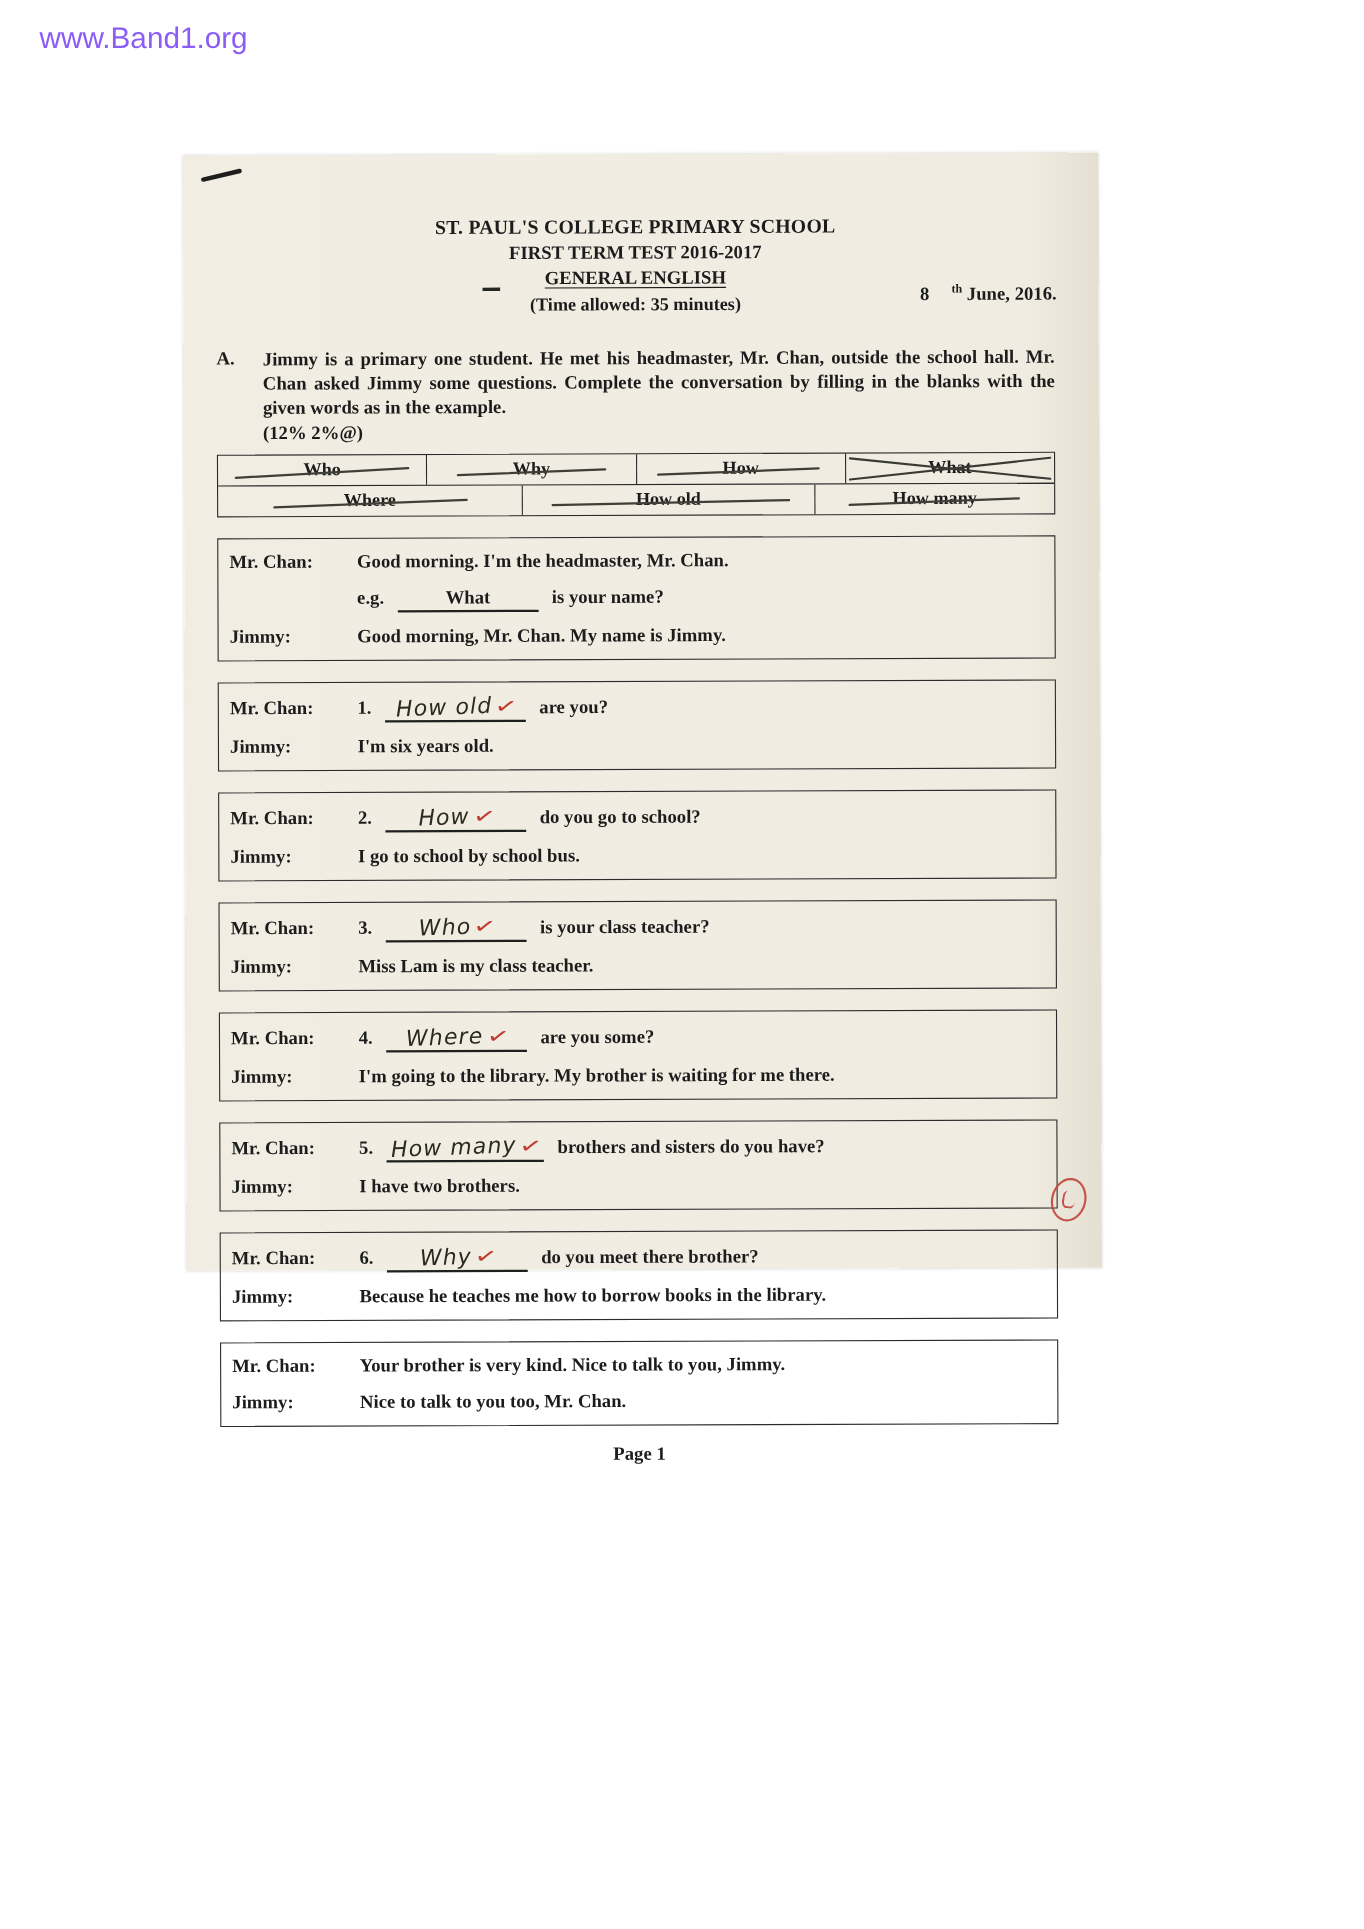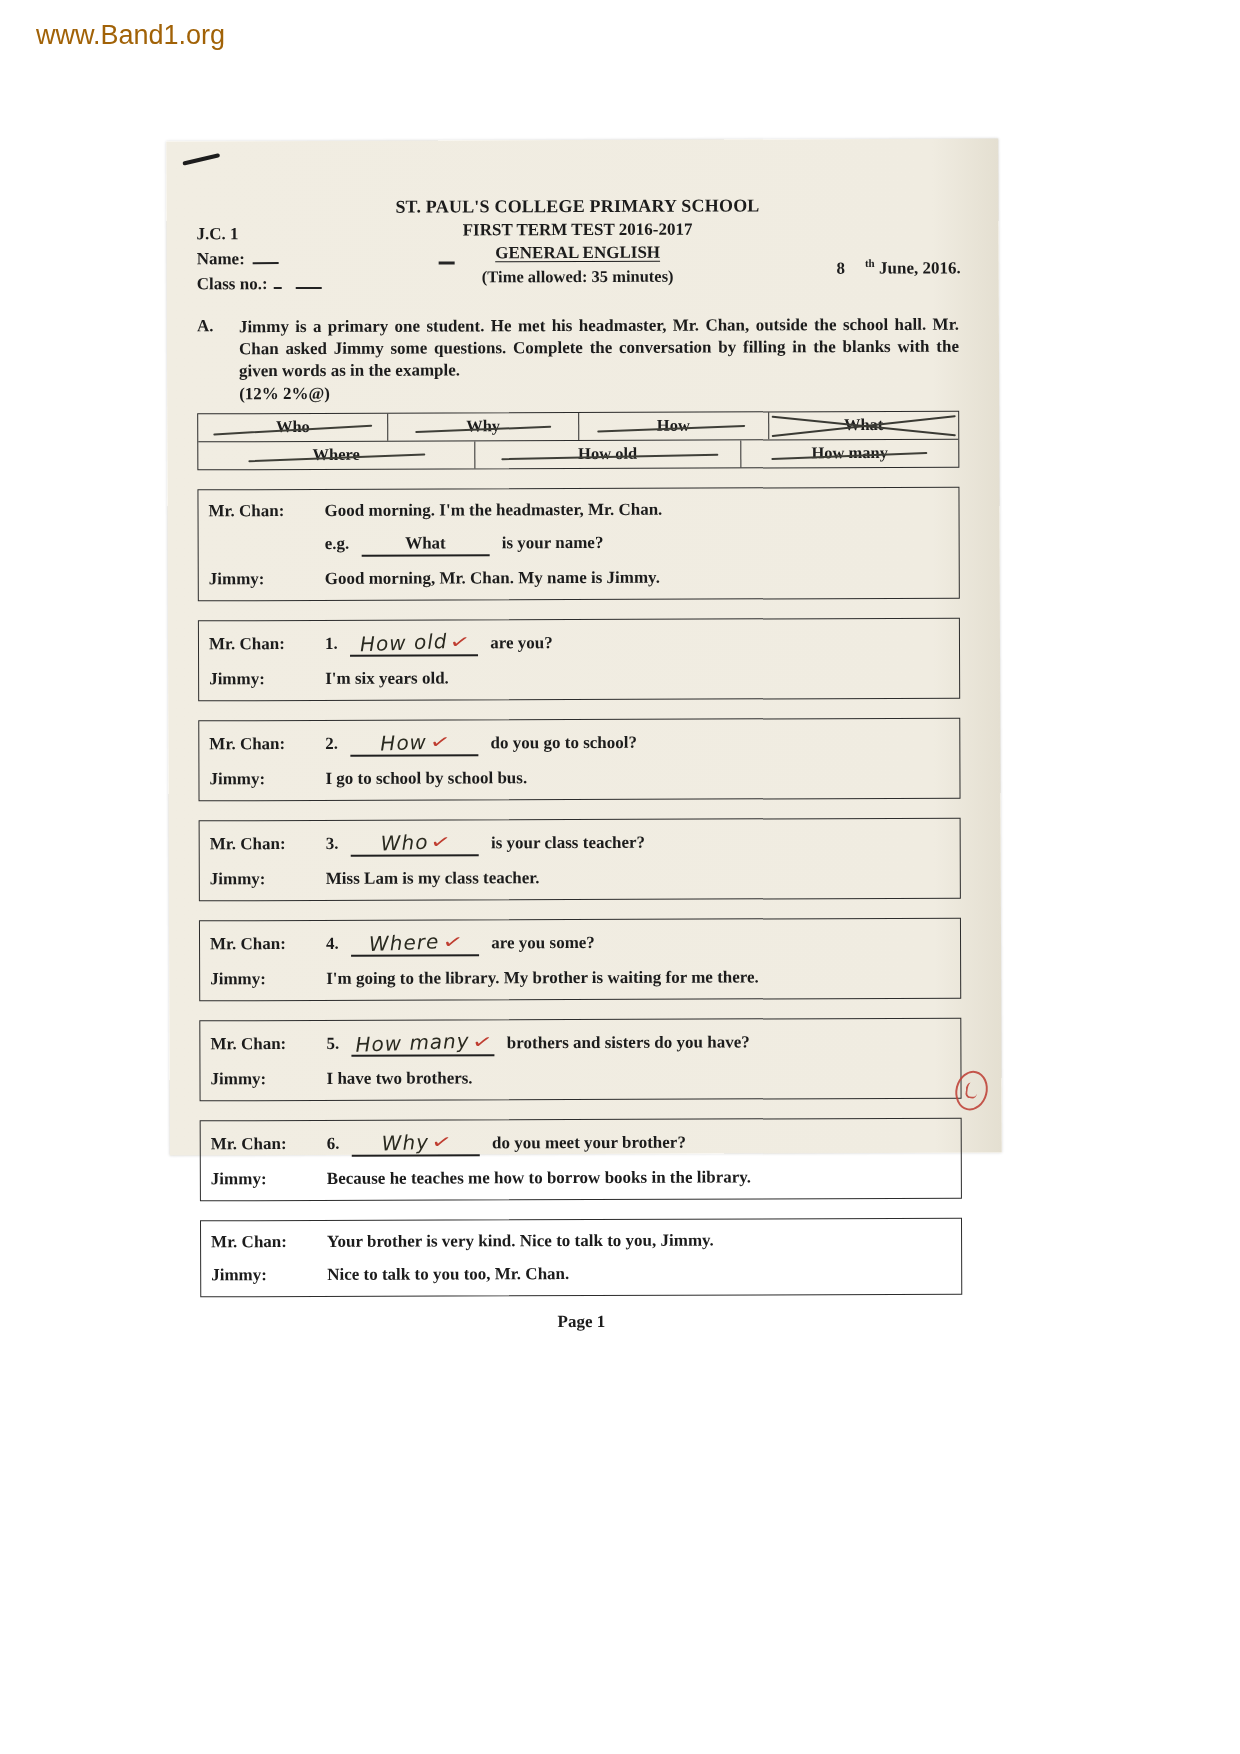--- a/index.html
+++ b/index.html
@@ -1,19 +1,19 @@
 <!DOCTYPE html>
 <html><head>
 <meta charset="utf-8">
 <style>
   html,body{margin:0;padding:0;background:#ffffff;}
   .page{position:relative;width:1240px;height:1754px;background:#ffffff;overflow:hidden;
         font-family:"Liberation Serif","DejaVu Serif",serif;color:#1c1c1c;}
   .watermark{position:absolute;left:36px;top:20px;font-family:"Liberation Sans","DejaVu Sans",sans-serif;
-        font-size:27px;color:#a16207;}
+        font-size:27px;color:#8b5cf6;}
   
   .scan{position:absolute;left:168px;top:140px;width:832px;height:1014px;
         background:linear-gradient(to right,#f1ede2 0%,#f0ece1 92%,#e4dfd1 100%);
         transform:rotate(-0.2deg);box-shadow:0 0 3px rgba(0,0,0,.18);}
   .scan-inner{position:relative;padding:56px 40px 0 30px;font-size:17px;}
   .pen-stroke{position:absolute;left:16px;top:16px;width:38px;height:4px;background:#1d1d1d;
         border-radius:3px;transform:rotate(-13deg);}
   .pen-dash{position:absolute;left:272px;top:121px;width:16px;height:3px;background:#262626;}
   
   .hdr{text-align:center;font-weight:bold;}
@@ -81,25 +81,20 @@
 <body>
 
 <div class="page">
 
   <div class="watermark">www.Band1.org</div>
 
   <div class="scan">
     <div class="pen-stroke"></div>
     <div class="pen-dash"></div>
 
-    <div class="hdr-left">
-      <div>J.C. 1</div>
-      <div><span>Name:</span><span class="u-mark u-name"></span></div>
-      <div><span>Class no.:</span><span class="u-mark u-class1"></span><span class="u-mark u-class2"></span></div>
-    </div>
 
     <div class="hdr-date"><span>8</span><sup>th</sup><span> June, 2016.</span></div>
 
     <div class="scan-inner">
 
       <div class="hdr">
         <div class="hdr-school">ST. PAUL'S COLLEGE PRIMARY SCHOOL</div>
         <div class="hdr-test">FIRST TERM TEST 2016-2017</div>
         <div class="hdr-subject">GENERAL ENGLISH</div>
         <div class="hdr-time">(Time allowed: 35 minutes)</div>
@@ -220,21 +215,21 @@
           <span class="cnt">I have two brothers.</span>
         </div>
       </div>
 
       <div class="box">
         <div class="dl">
           <span class="spk">Mr. Chan:</span>
           <span class="cnt">
             <span class="qnum">6.</span>
             <span class="blank"><span class="hand">Why</span><span class="check">✓</span></span>
-            <span class="qtext">do you meet your brother?</span>
+            <span class="qtext">do you meet there brother?</span>
           </span>
         </div>
         <div class="dl">
           <span class="spk">Jimmy:</span>
           <span class="cnt">Because he teaches me how to borrow books in the library.</span>
         </div>
       </div>
 
       <div class="box">
         <div class="dl">

